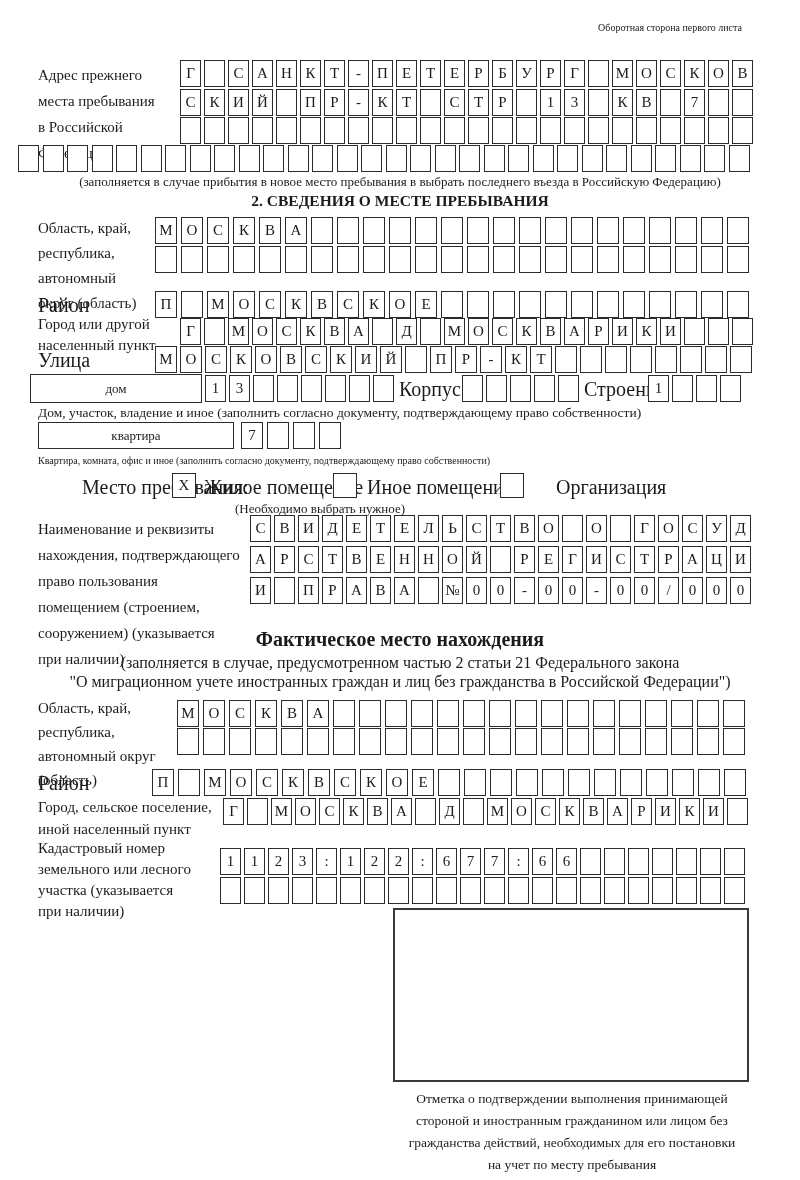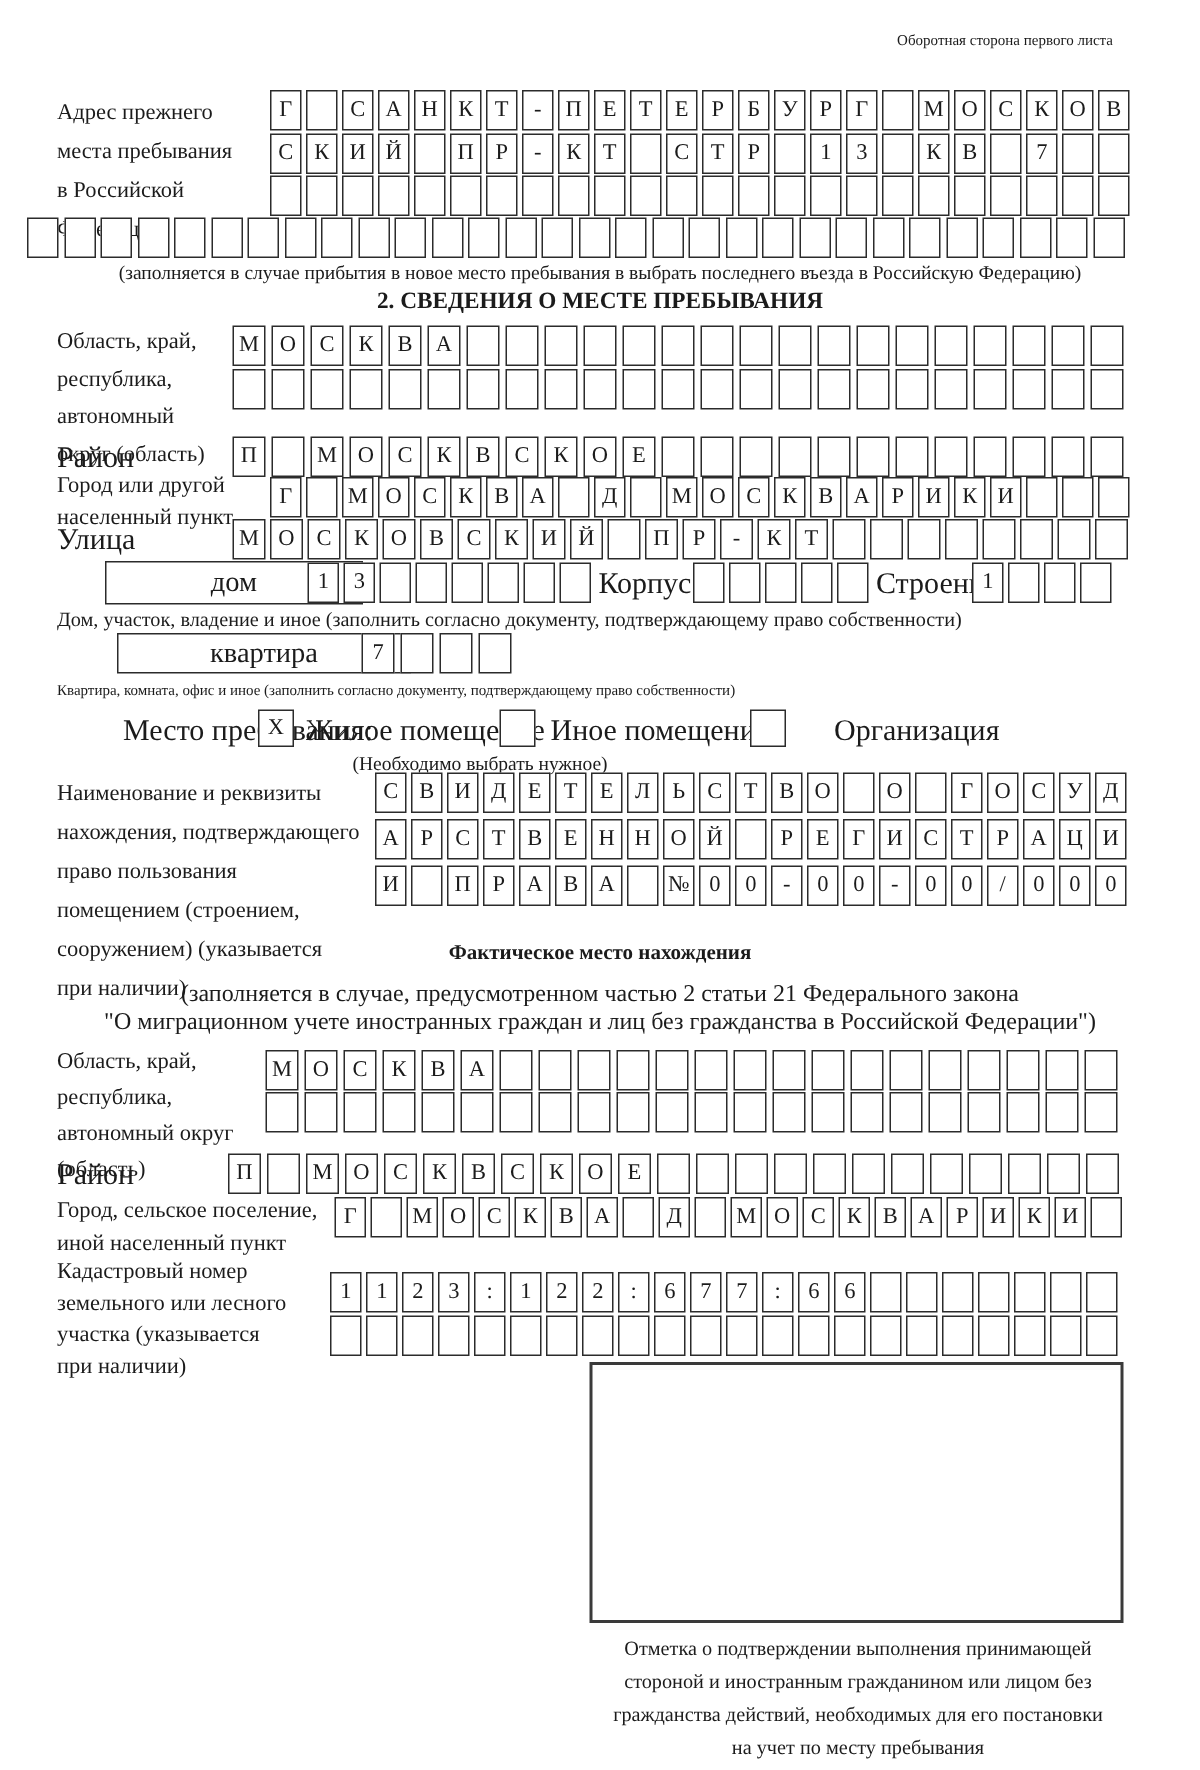--- a/index.html
+++ b/index.html
@@ -21,21 +21,21 @@
     border:1.6px solid #2b2b2b;background:#fff;
     display:flex;align-items:center;justify-content:center;
     font-size:15px;font-family:"Liberation Serif",serif;
   }
   .g35{gap:3.5px;}
   .g4{gap:4px;}
   .w22 .cell{width:22px;}
   
   .widebox{
     box-sizing:border-box;border:1.7px solid #2b2b2b;background:#fff;
-    display:flex;align-items:center;justify-content:center;font-size:19px;margin-left:40px;
+    display:flex;align-items:center;justify-content:center;font-size:13px;
   }
   
   .chk{
     box-sizing:border-box;width:24px;height:25px;border:1.7px solid #2b2b2b;
     display:flex;align-items:center;justify-content:center;font-size:15px;background:#fff;
   }
   .stampbox{box-sizing:border-box;border:2px solid #3a3a3a;background:#fff;}
 </style>
 </head>
 <body>
@@ -420,21 +420,21 @@
     <span class="cell">0</span>
     <span class="cell">-</span>
     <span class="cell">0</span>
     <span class="cell">0</span>
     <span class="cell">/</span>
     <span class="cell">0</span>
     <span class="cell">0</span>
     <span class="cell">0</span>
   </div>
 
-<div class="abs center bold" style="top:628px;font-size:14px;">Фактическое место нахождения</div>
+<div class="abs center bold" style="top:628px;font-size:20px;">Фактическое место нахождения</div>
 <div class="abs center note" style="top:653px;font-size:16px;line-height:19px;white-space:pre-line;">(заполняется в случае, предусмотренном частью 2 статьи 21 Федерального закона
 "О миграционном учете иностранных граждан и лиц без гражданства в Российской Федерации")</div>
 
 <div class="abs lines" style="left:38px;top:696px;line-height:24px;">Область, край,
 республика,
 автономный округ
 (область)</div>
 <div class="abs cellrow g4 w22" style="left:177px;top:700px;">
     <span class="cell">М</span>
     <span class="cell">О</span>

